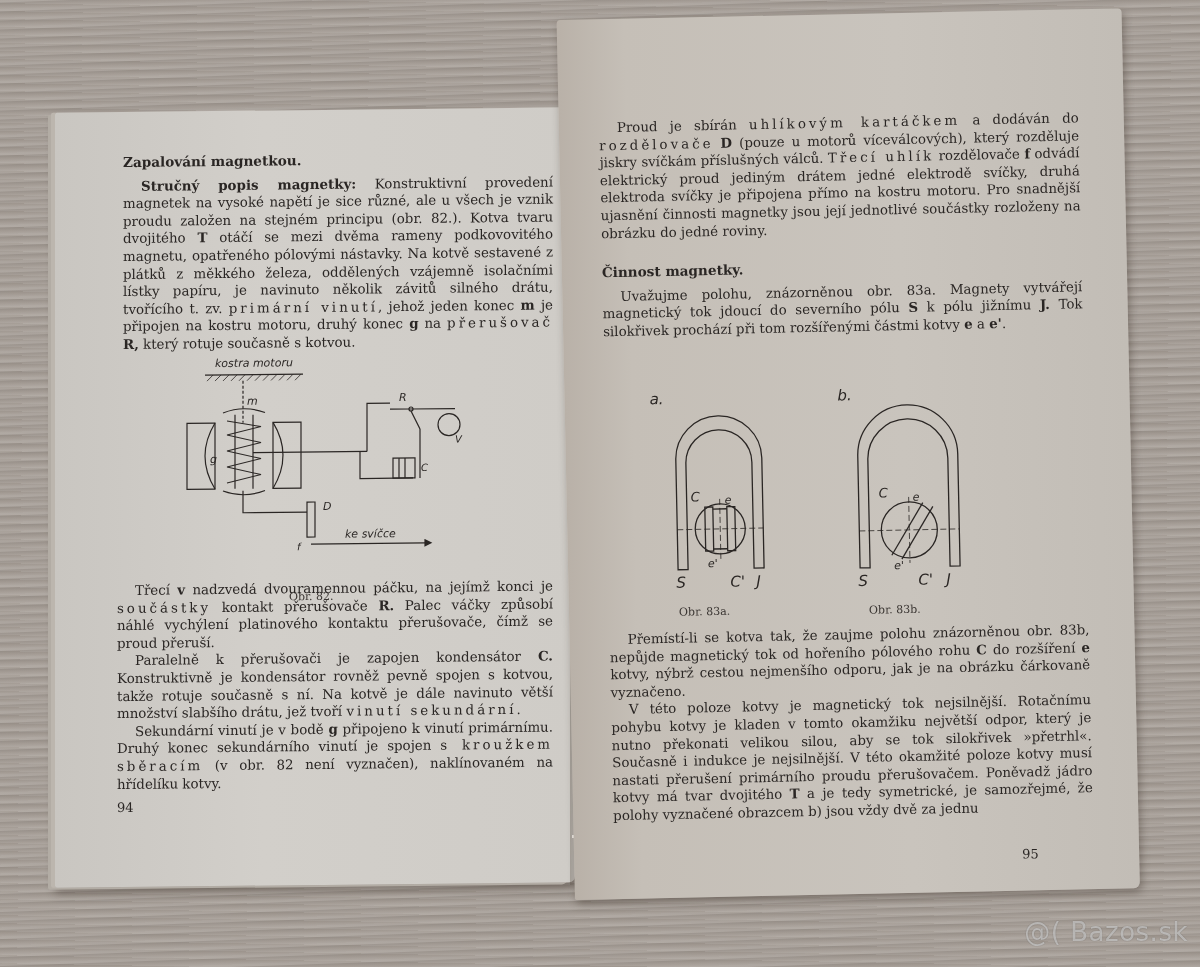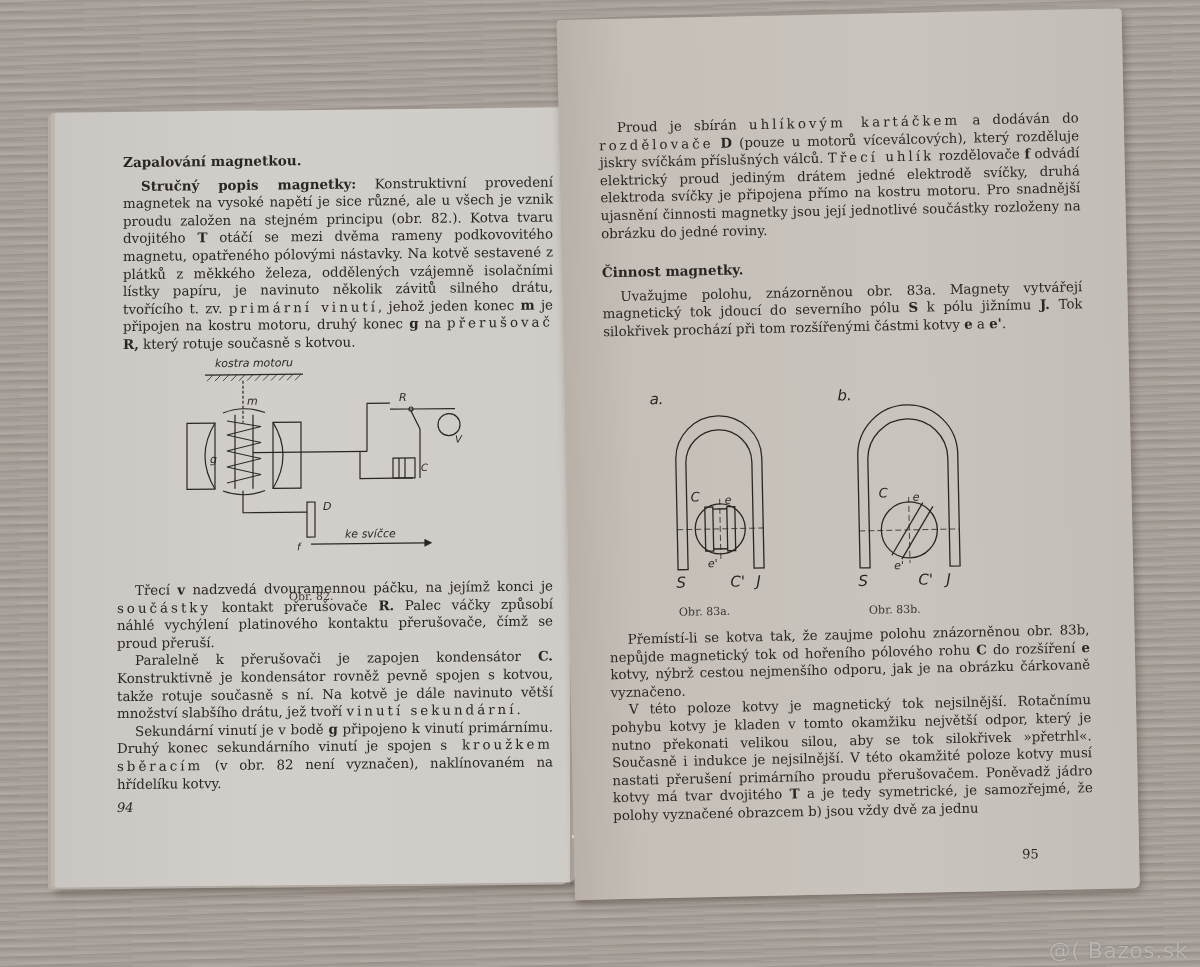--- a/index.html
+++ b/index.html
@@ -37,25 +37,25 @@
     .text-block {
       position: absolute; font-size: 13.4px; line-height: 17.6px;
       text-align: justify;
     }
     .text-block p { margin: 0; text-indent: 18px; }
     .heading { font-weight: bold; font-size: 13.6px; margin: 0 0 6px 0; }
     .spaced { letter-spacing: 3px; }
     b { font-weight: bold; }
     .figure { position: absolute; }
     .caption { position: absolute; font-size: 11px; color: #3a3532; }
-    .pagenum { position: absolute; font-size: 13px; font-style: italic; color: #2a2624; }
+    .pagenum { position: absolute; font-size: 13px; color: #2a2624; }
     .watermark {
-      position: absolute; right: 12px; bottom: 4px;
+      position: absolute; right: 12px; bottom: 20px;
       font-family: "DejaVu Sans", "Liberation Sans", sans-serif;
-      font-size: 22px; color: rgba(255,255,255,0.55);
+      font-size: 26px; color: rgba(255,255,255,0.55);
       text-shadow: 0 0 1px rgba(0,0,0,0.45);
       letter-spacing: 0.5px;
     }
     svg text { font-family: "DejaVu Sans", "Liberation Sans", sans-serif; font-style: italic; }
   </style>
 </head>
 <body>
 
 <div class="page page-left">
   <div class="text-block" style="left:68px; top:42px; width:430px;">

